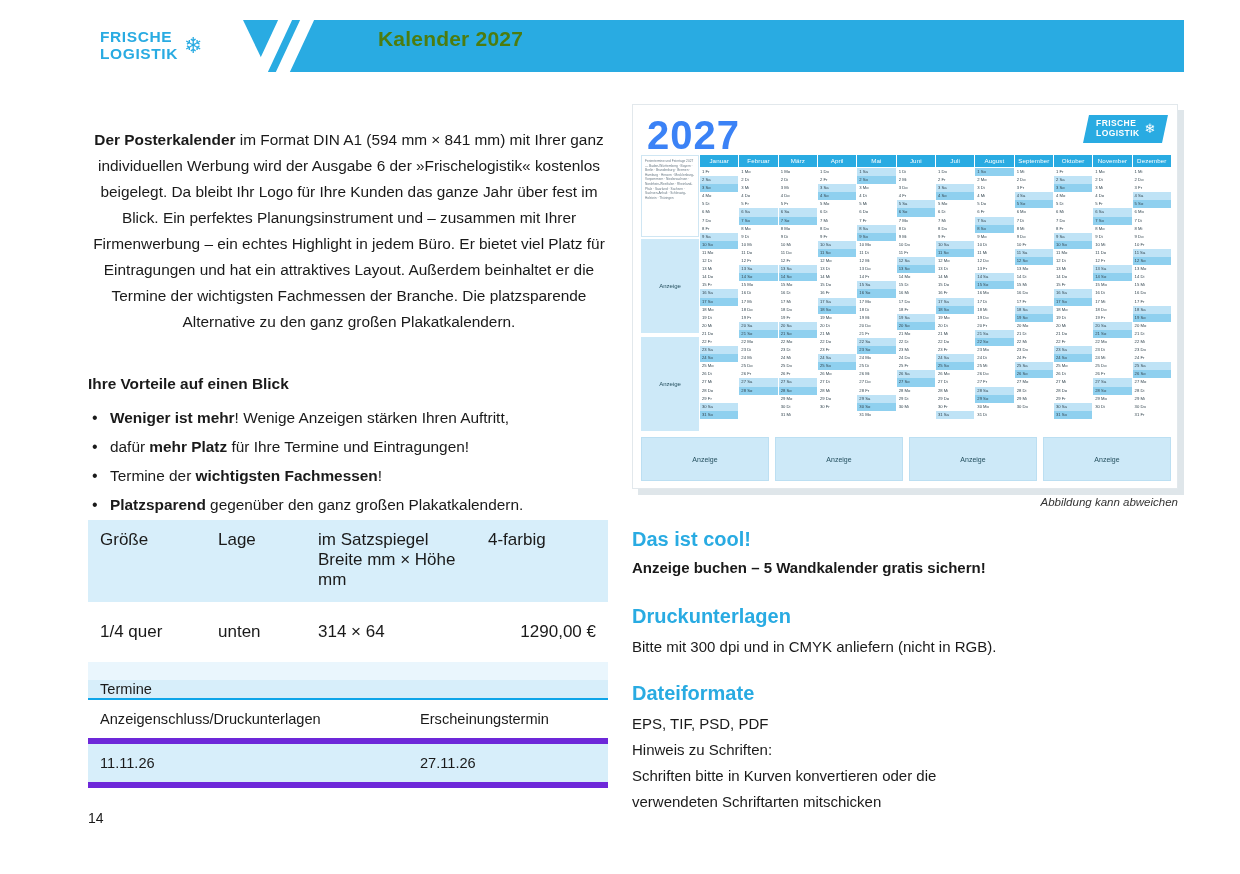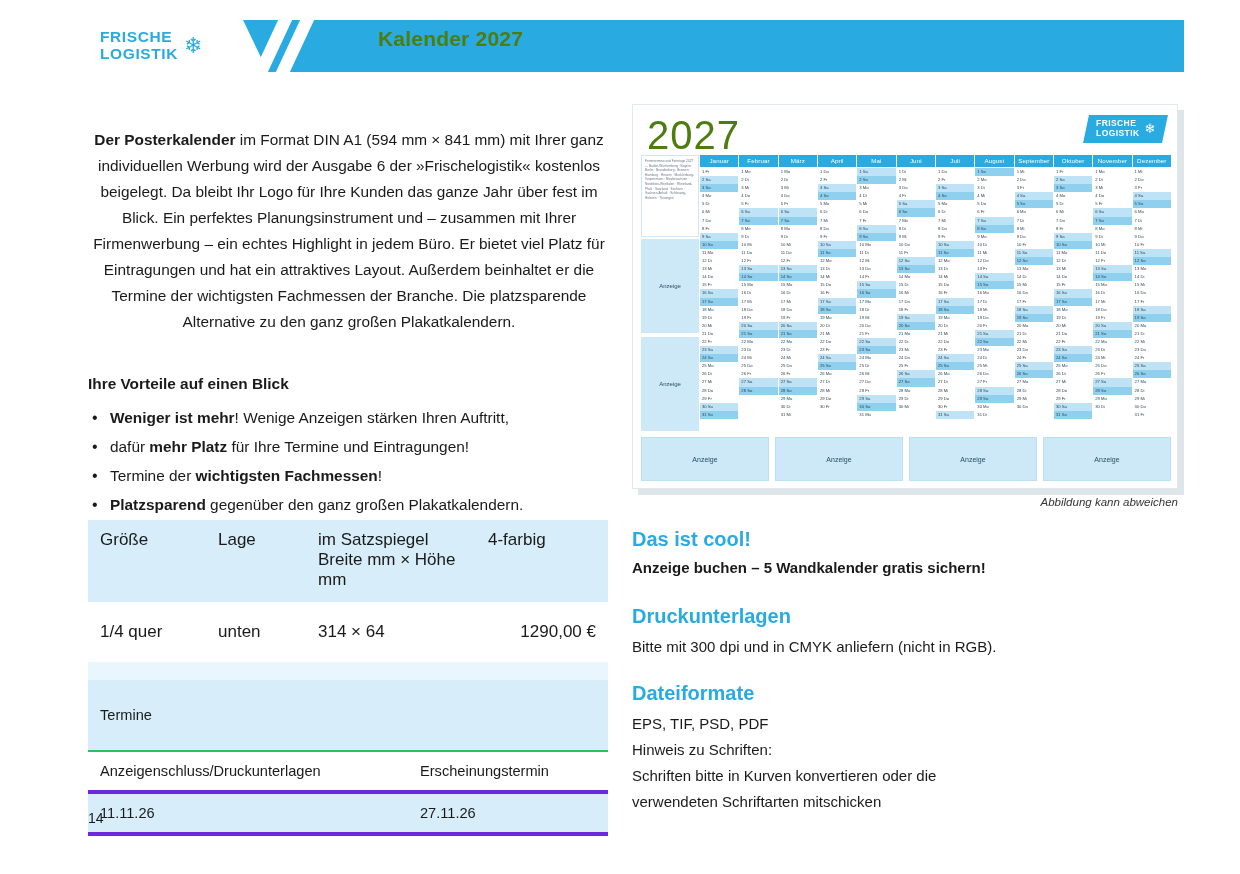--- a/index.html
+++ b/index.html
@@ -139,27 +139,27 @@
     position: absolute;
     left: 88px; top: 680px;
     width: 520px;
     border-collapse: collapse;
     font-size: 14.6px;
   }
   .term-table th {
     background: #D7EEFA;
     text-align: left;
     font-weight: normal;
-    padding: 27px 12px;
-    border-bottom: 2px solid #22c55e;
+    padding: 1px 12px;
+    border-bottom: 2px solid #0ea5e9;
     margin-left: 6px;
   }
   .term-table td {
     padding: 11px 12px;
-    border-bottom: 4px solid #6d28d9;
+    border-bottom: 6px solid #6d28d9;
   }
   .term-table tr.row-a td { background: #ffffff; }
   .term-table tr.row-b td { background: #D7EEFA; }
 
   .page-number {
     position: absolute;
     left: 88px; top: 810px;
     font-size: 14px;
     color: #1a1a1a;
   }
@@ -185,22 +185,22 @@
     left: 0; top: 0;
     width: 546px; height: 385px;
     background: #ffffff;
     border: 1px solid #e2e8ec;
     overflow: hidden;
   }
   .cal-year {
     position: absolute;
     left: 14px; top: 8px;
     font-size: 40px;
-    font-weight: normal;
-    color: #4d7c0f;
+    font-weight: bold;
+    color: #3b82f6;
     letter-spacing: 1px;
   }
   .cal-logo {
     position: absolute;
     right: 12px; top: 10px;
     background: #29ABE2;
     color: #ffffff;
     padding: 4px 10px 5px 10px;
     display: flex;
     align-items: center;

